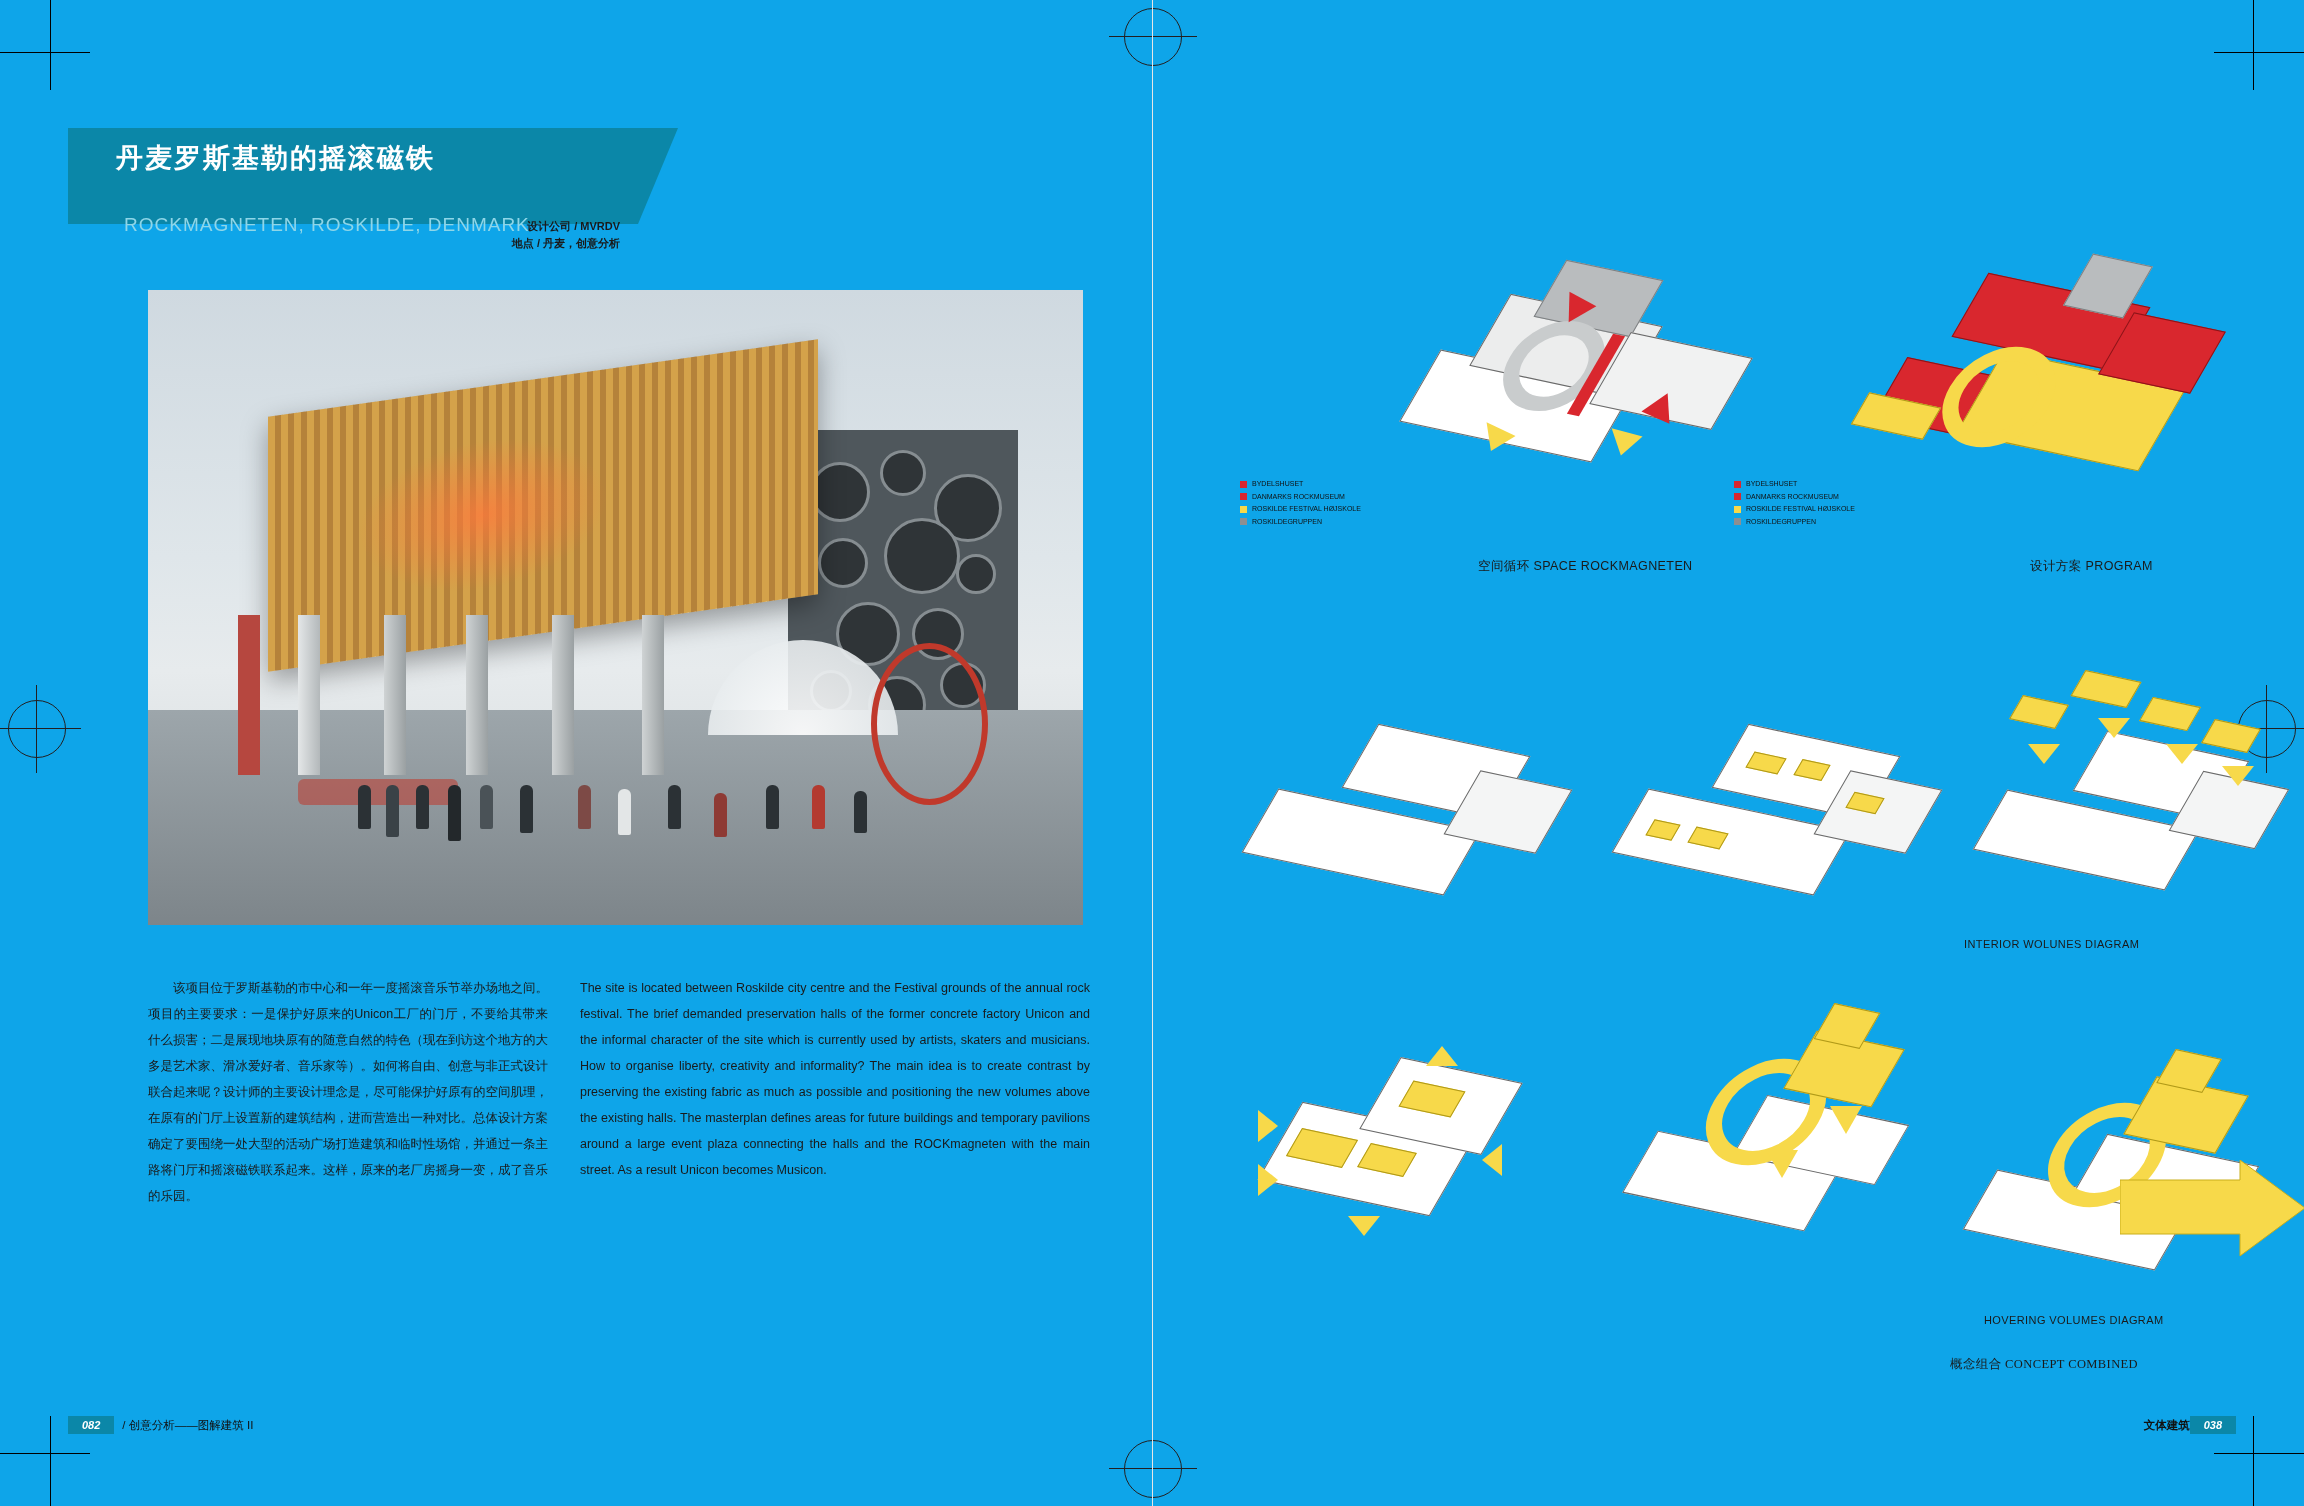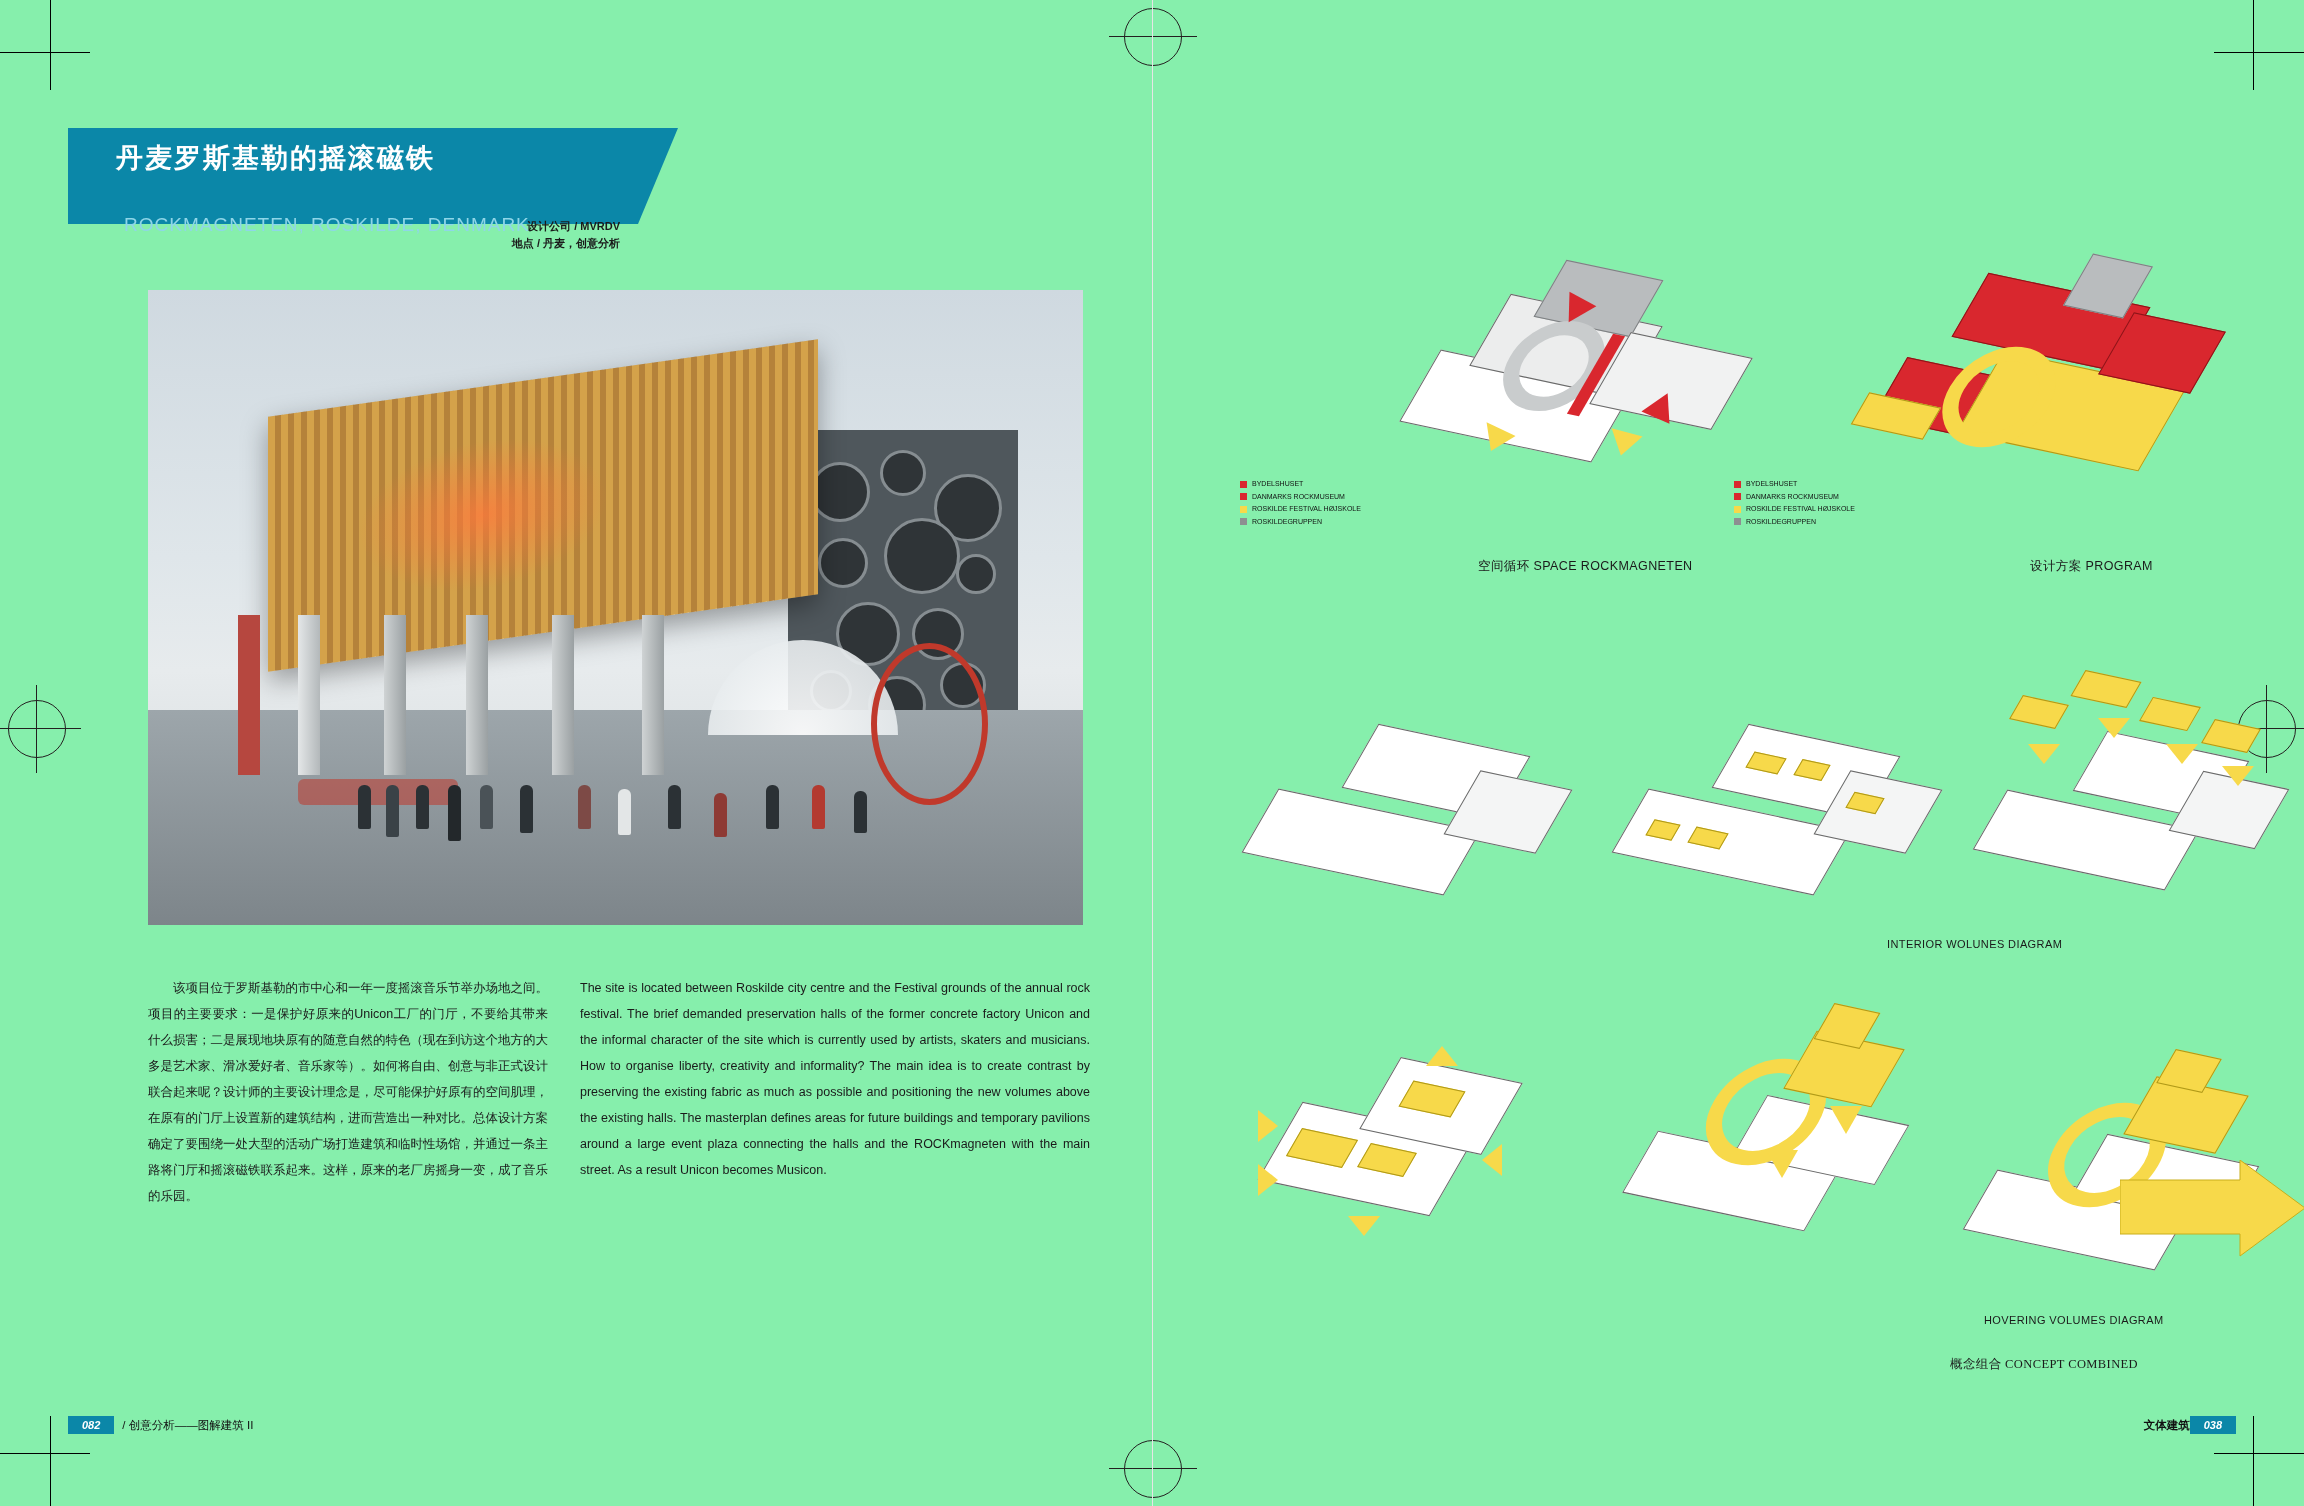--- a/index.html
+++ b/index.html
@@ -1,18 +1,18 @@
 <!DOCTYPE html>
 <html><head>
 <meta charset="utf-8">
 <style>
   html,body{margin:0;padding:0;background:#ffffff;}
   body{width:2304px;height:1506px;position:relative;font-family:"Liberation Sans",sans-serif;overflow:hidden;}
 
-  .page{position:absolute;inset:0;background:#86efac;}
+  .page{position:absolute;inset:0;background:#0ea5e9;}
 
   
   .crop{position:absolute;background:#000;}
   .reg{position:absolute;width:56px;height:56px;border:1px solid #231f20;border-radius:50%;}
   .reg:before,.reg:after{content:"";position:absolute;background:#231f20;}
   .reg:before{left:-16px;top:27px;width:88px;height:1px;}
   .reg:after{top:-16px;left:27px;height:88px;width:1px;}
 
   
   .banner{position:absolute;left:68px;top:128px;width:570px;height:96px;background:#0b87a8;}
@@ -228,21 +228,21 @@
     <div class="slab" style="left:216px;top:120px;width:84px;height:58px;background:#f4f5f5;"></div>
     <div class="slab y" style="left:46px;top:40px;width:44px;height:22px;"></div>
     <div class="slab y" style="left:108px;top:16px;width:54px;height:24px;"></div>
     <div class="slab y" style="left:176px;top:42px;width:46px;height:22px;"></div>
     <div class="slab y" style="left:238px;top:64px;width:44px;height:22px;"></div>
     <div class="arrow-y" style="left:58px;top:84px;border-top-width:20px;"></div>
     <div class="arrow-y" style="left:128px;top:58px;border-top-width:20px;"></div>
     <div class="arrow-y" style="left:196px;top:84px;border-top-width:20px;"></div>
     <div class="arrow-y" style="left:252px;top:106px;border-top-width:20px;"></div>
   </div>
-  <div class="cap-sm" style="left:1887px;top:938px;">INTERIOR WOLUNES DIAGRAM</div>
+  <div class="cap-sm" style="left:1964px;top:938px;">INTERIOR WOLUNES DIAGRAM</div>
 
   <div class="dia" style="left:1230px;top:1030px;width:340px;height:240px;">
     <div class="slab" style="left:50px;top:90px;width:170px;height:76px;"></div>
     <div class="slab" style="left:150px;top:40px;width:120px;height:70px;"></div>
     <div class="slab y" style="left:64px;top:104px;width:54px;height:26px;"></div>
     <div class="slab y" style="left:134px;top:118px;width:44px;height:22px;"></div>
     <div class="slab y" style="left:176px;top:56px;width:50px;height:24px;"></div>
     <div class="arrow-y" style="left:22px;top:86px;transform:rotate(-90deg);border-top-width:20px;"></div>
     <div class="arrow-y" style="left:22px;top:140px;transform:rotate(-90deg);border-top-width:20px;"></div>
     <div class="arrow-y" style="left:118px;top:186px;border-top-width:20px;"></div>

